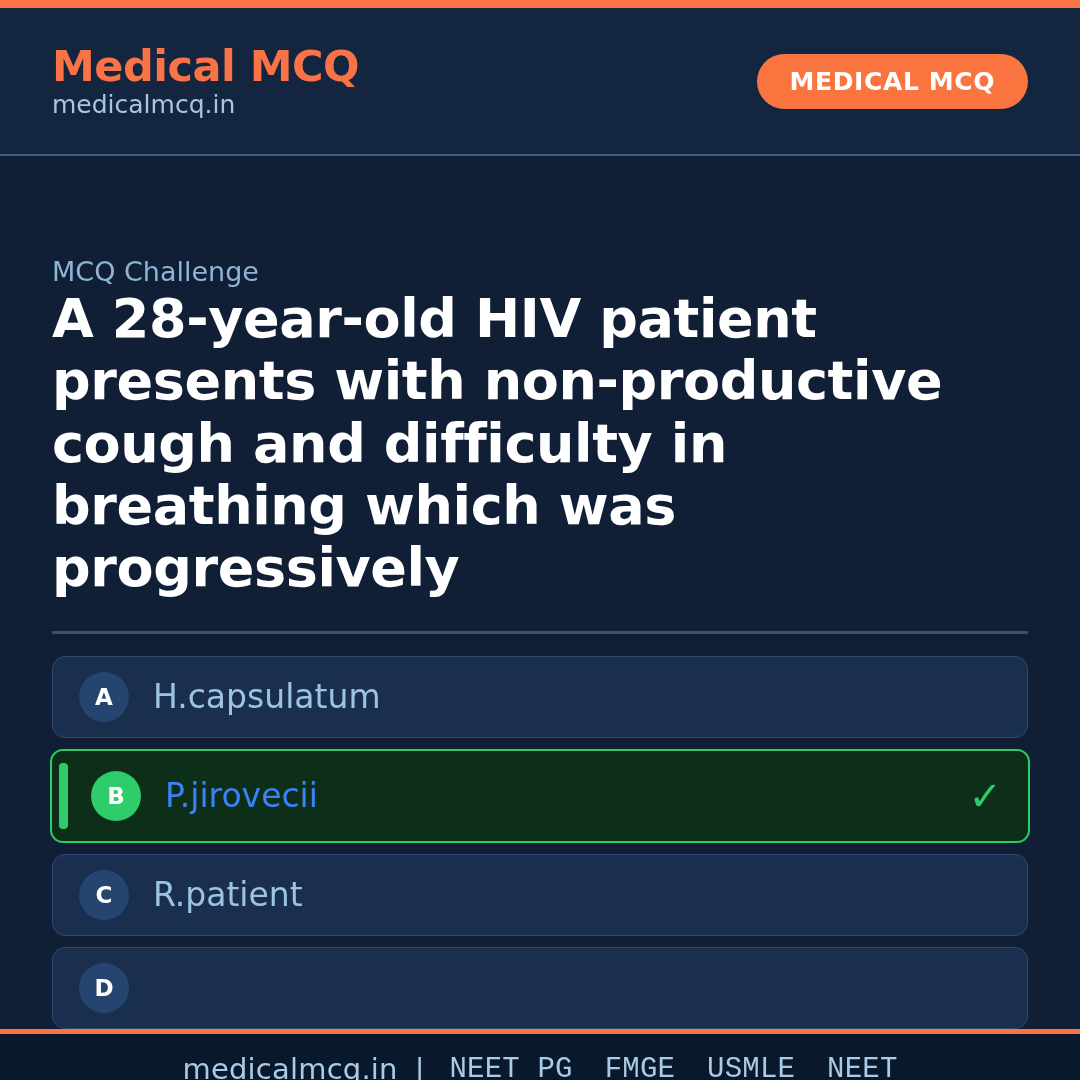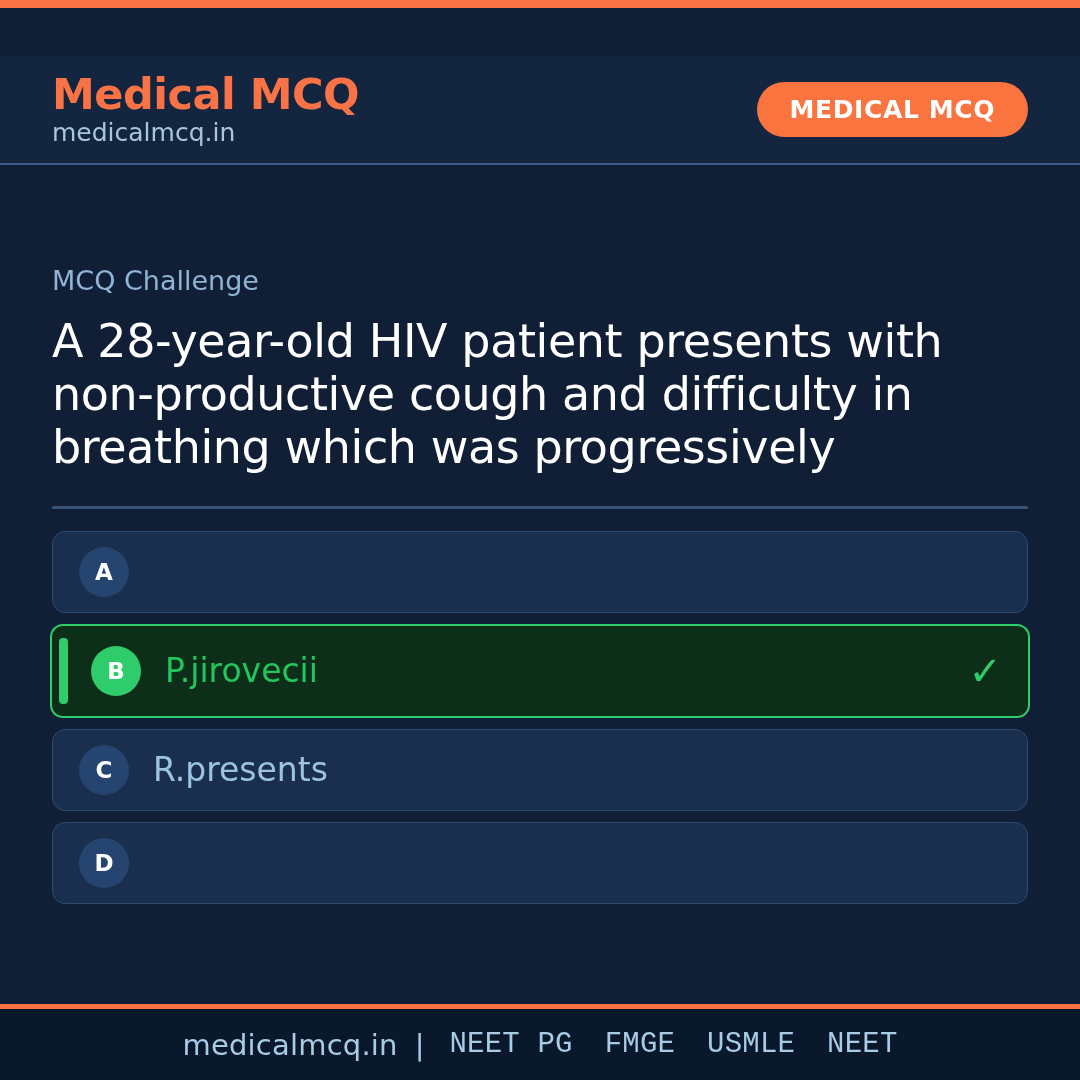--- a/index.html
+++ b/index.html
@@ -26,30 +26,29 @@
   
   .top-accent {
     height: 8px;
     width: 100%;
     background: #f97347;
     flex: none;
   }
 
   
   .header {
-    height: 109px;
+    height: 148px;
     flex: none;
     background: #14253f;
     border-bottom: 2px solid #3d5e8c;
     box-sizing: border-box;
     display: flex;
     align-items: center;
     justify-content: space-between;
     padding: 0 52px;
-    margin-top: 48px;
   }
   .brand {
     display: flex;
     flex-direction: column;
     justify-content: center;
     gap: 2px;
   }
   .brand-title {
     font-size: 43px;
     font-weight: bold;
@@ -76,26 +75,26 @@
   
   .main {
     flex: 1 1 auto;
     padding: 100px 52px 0 52px;
     box-sizing: border-box;
     position: relative;
   }
   .eyebrow {
     font-size: 27px;
     color: #8fb4d4;
-    margin-bottom: 18px;
+    margin-bottom: 0;
     line-height: 1.2;
   }
   .question {
-    font-size: 46px;
-    font-weight: normal;
+    font-size: 54px;
+    font-weight: bold;
     color: #ffffff;
     line-height: 1.15;
     letter-spacing: -0.4px;
     max-width: 975px;
   }
   .divider {
     margin-top: 32px;
     height: 3px;
     background: #375275;
     width: 100%;
@@ -165,21 +164,21 @@
     width: 9px;
     border-radius: 4px;
     background: #2ecc6b;
   }
   .option.correct .badge {
     background: #2ecc6b;
     color: #ffffff;
     margin-left: 11px;
   }
   .option.correct .label {
-    color: #22c55e;
+    color: #3b82f6;
   }
   .option.correct .check {
     display: block;
   }
 
   
   .footer-accent {
     height: 5px;
     width: 100%;
     background: #f97347;
@@ -228,33 +227,34 @@
 
   <div class="main">
     <div class="eyebrow">MCQ Challenge</div>
     <div class="question">A 28-year-old HIV patient presents with non-productive cough and difficulty in breathing which was progressively</div>
     <div class="divider"></div>
 
     <div class="options">
 
       <div class="option">
         <div class="badge">A</div>
+        <div class="label">H.capsulatum</div>
 
       </div>
 
       <div class="option correct">
         <div class="accent-bar"></div>
         <div class="badge">B</div>
         <div class="label">P.jirovecii</div>
         <div class="check">✓</div>
       </div>
 
       <div class="option">
         <div class="badge">C</div>
-        <div class="label">R.presents</div>
+        <div class="label">R.patient</div>
 
       </div>
 
       <div class="option">
         <div class="badge">D</div>
 
       </div>
 
     </div>
   </div>

